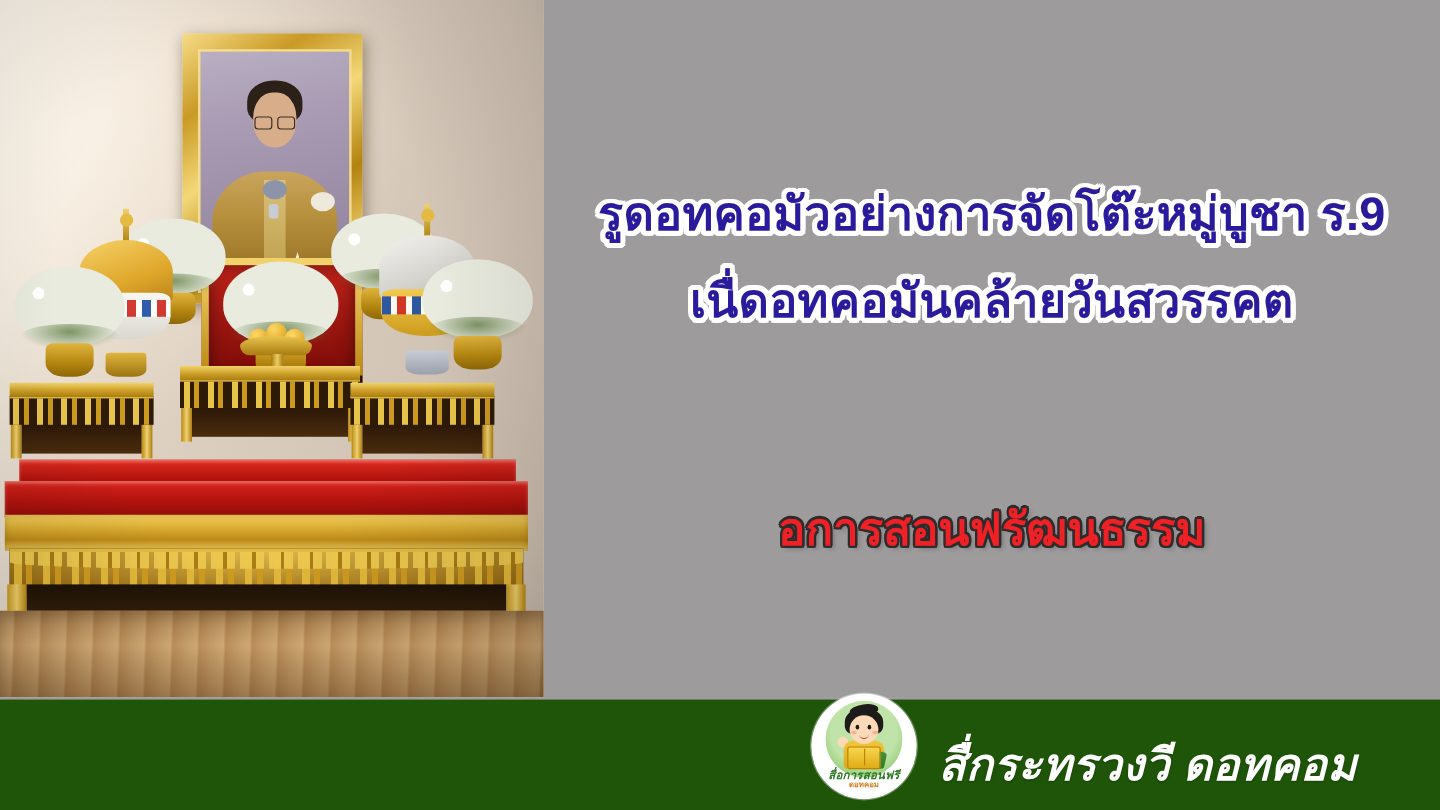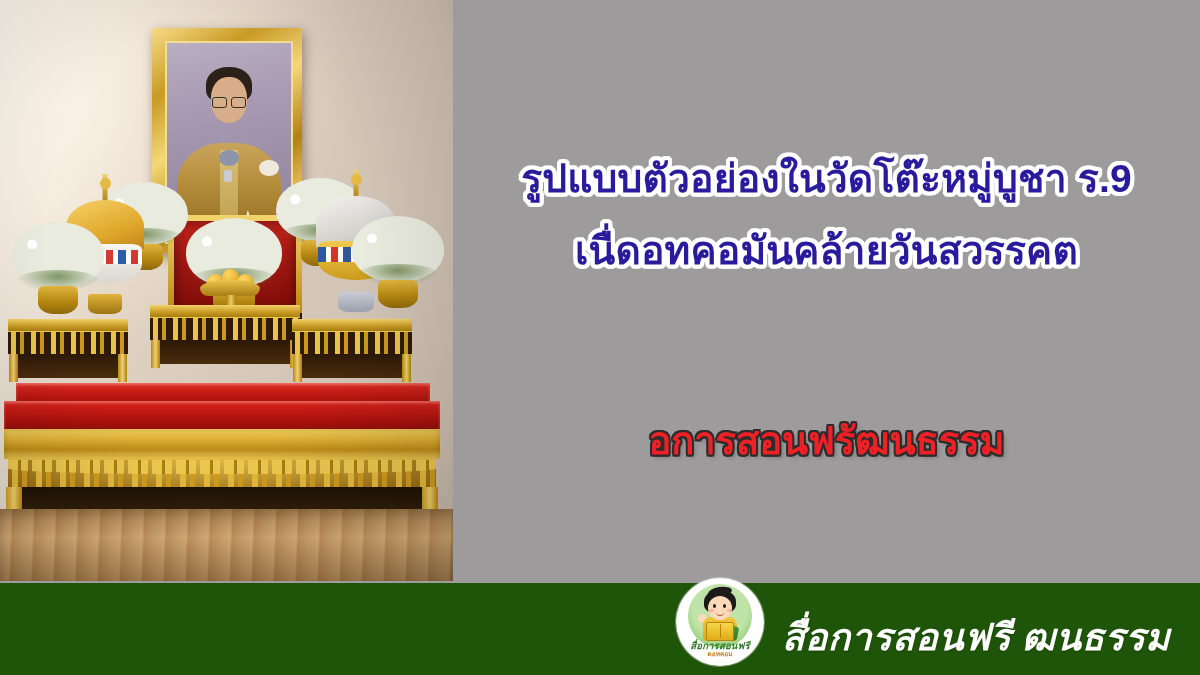--- a/index.html
+++ b/index.html
@@ -442,21 +442,21 @@
       <div class="shadowbox"></div>
       <div class="legs"></div>
       <div class="stretcher"></div>
     </div>
 
     <div class="floor"></div>
     <div class="photo-vig"></div>
   </div>
 
   <div id="textpanel">
-    <div class="tline blue" id="title-line1">รูปแบบตัวอย่องในวัดโต๊ะหมู่บูชา ร.9</div>
+    <div class="tline blue" id="title-line1">รูดอทคอมัวอย่างการจัดโต๊ะหมู่บูชา ร.9</div>
     <div class="tline blue" id="title-line2">เนื่ดอทคอมันคล้ายวันสวรรคต</div>
     <div class="tline red" id="credit-line2">อการสอนฟรัฒนธรรม</div>
   </div>
 
   <div id="footer">
     <div id="footer-inner">
       <div id="logo">
         <div class="greendisc"></div>
         <div class="arm"></div>
         <div class="body"></div>
@@ -465,17 +465,17 @@
         <div class="hair"></div>
         <div class="face"></div>
         <div class="eye-l"></div>
         <div class="eye-r"></div>
         <div class="cheek-l"></div>
         <div class="cheek-r"></div>
         <div class="smile"></div>
         <div class="logo-text1">สื่อการสอนฟรี</div>
         <div class="logo-text2">ดอทคอม</div>
       </div>
-      <div id="footer-text">สื่อการสอนฟรี ฒนธรรม</div>
+      <div id="footer-text">สื่กระทรวงวี ดอทคอม</div>
     </div>
   </div>
 
 </div>
 
 </body></html>

